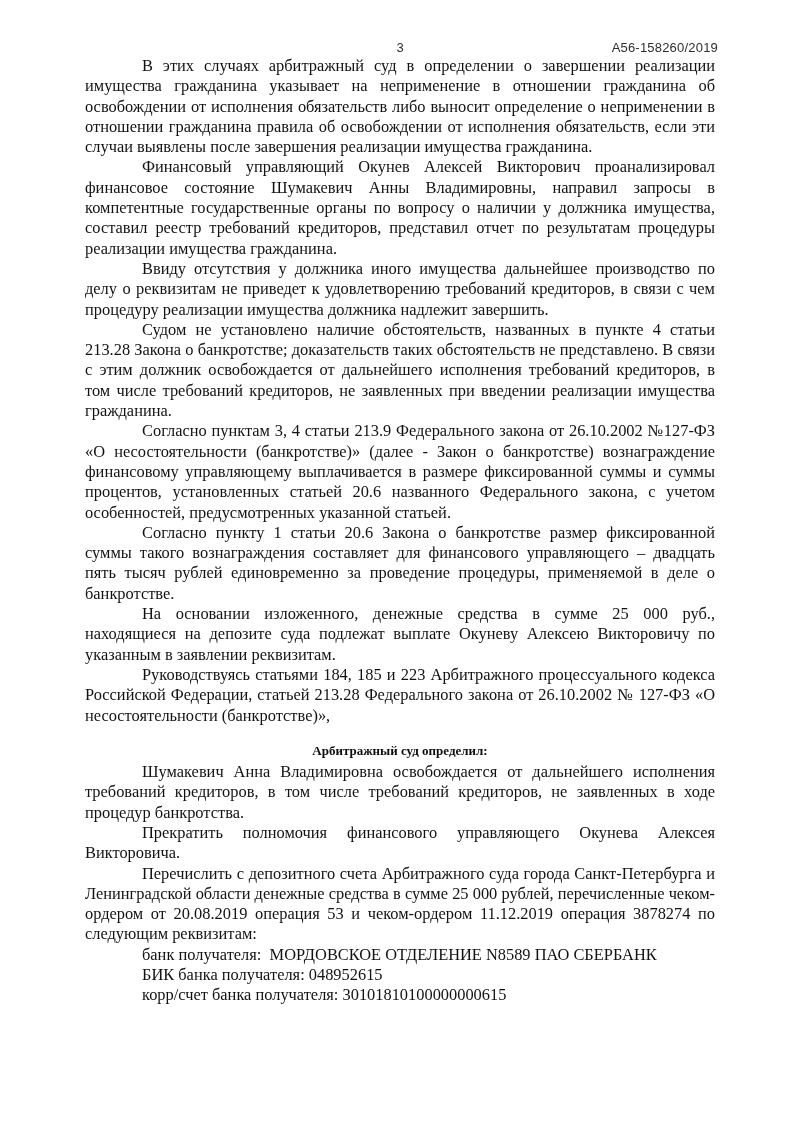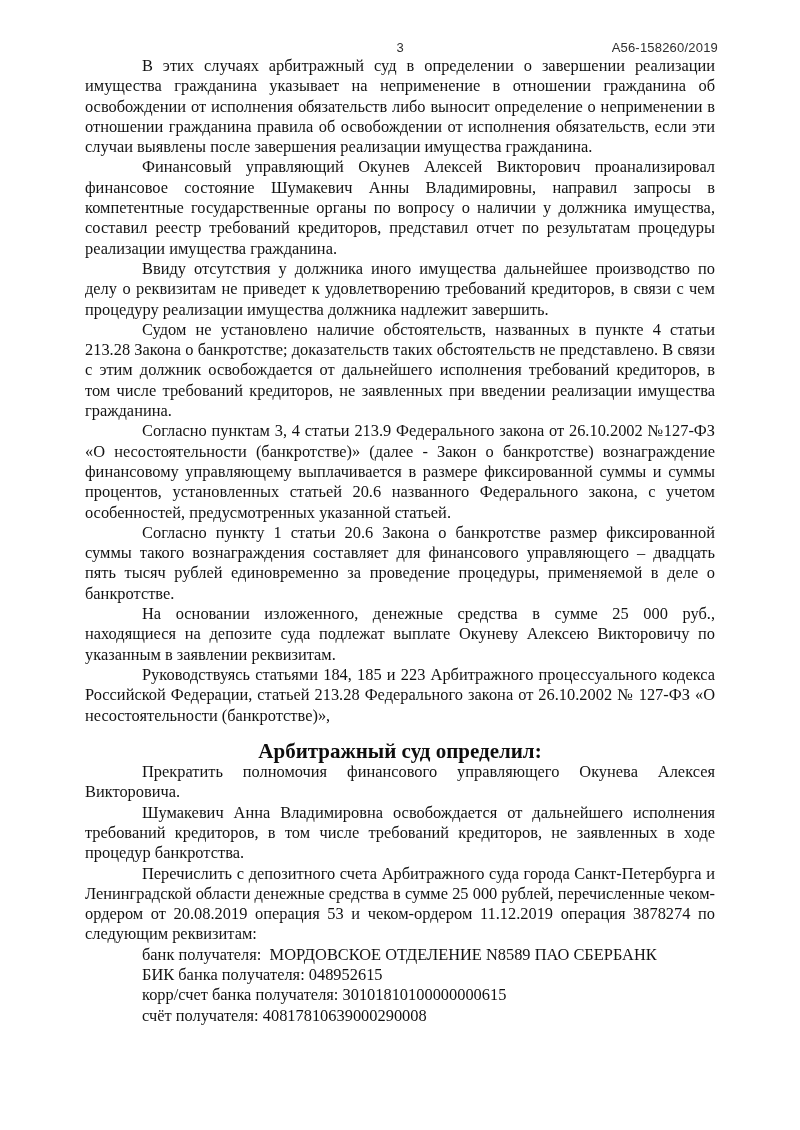--- a/index.html
+++ b/index.html
@@ -41,21 +41,21 @@
     line-height: 20.3px;
     color: #121212;
     text-align: justify;
   }
   .doc-body p {
     margin: 0;
     text-indent: 57px;
   }
   .ruling-heading {
     font-family: "Liberation Serif", serif;
-    font-size: 21px;
+    font-size: 13px;
     font-weight: bold;
     text-align: center;
     text-indent: 0;
     margin: 15px 0 1px 0;
     color: #0e0e0e;
   }
   .requisites {
     margin-left: 57px;
     text-align: left;
   }
@@ -87,27 +87,26 @@
 
     <p>Согласно пункту 1 статьи 20.6 Закона о банкротстве размер фиксированной суммы такого вознаграждения составляет для финансового управляющего – двадцать пять тысяч рублей единовременно за проведение процедуры, применяемой в деле о банкротстве.</p>
 
     <p>На основании изложенного, денежные средства в сумме 25 000 руб., находящиеся на депозите суда подлежат выплате Окуневу Алексею Викторовичу по указанным в заявлении реквизитам.</p>
 
     <p>Руководствуясь статьями 184, 185 и 223 Арбитражного процессуального кодекса Российской Федерации, статьей 213.28 Федерального закона от 26.10.2002 № 127-ФЗ «О несостоятельности (банкротстве)»,</p>
 
     <h2 class="ruling-heading">Арбитражный суд определил:</h2>
 
 
+    <p>Шумакевич Анна Владимировна освобождается от дальнейшего исполнения требований кредиторов, в том числе требований кредиторов, не заявленных в ходе процедур банкротства.</p>
+
     <p>Прекратить полномочия финансового управляющего Окунева Алексея Викторовича.</p>
-
-    <p>Шумакевич Анна Владимировна освобождается от дальнейшего исполнения требований кредиторов, в том числе требований кредиторов, не заявленных в ходе процедур банкротства.</p>
 
     <p>Перечислить с депозитного счета Арбитражного суда города Санкт-Петербурга и Ленинградской области денежные средства в сумме 25 000 рублей, перечисленные чеком-ордером от 20.08.2019 операция 53 и чеком-ордером 11.12.2019 операция 3878274 по следующим реквизитам:</p>
 
     <div class="requisites">
       <div class="req-line">банк получателя:  МОРДОВСКОЕ ОТДЕЛЕНИЕ N8589 ПАО СБЕРБАНК</div>
       <div class="req-line">БИК банка получателя: 048952615</div>
       <div class="req-line">корр/счет банка получателя: 30101810100000000615</div>
-      <div class="req-line">счёт получателя: 40817810639000290008</div>
     </div>
 
   </div>
 </div>
 
 </body></html>

